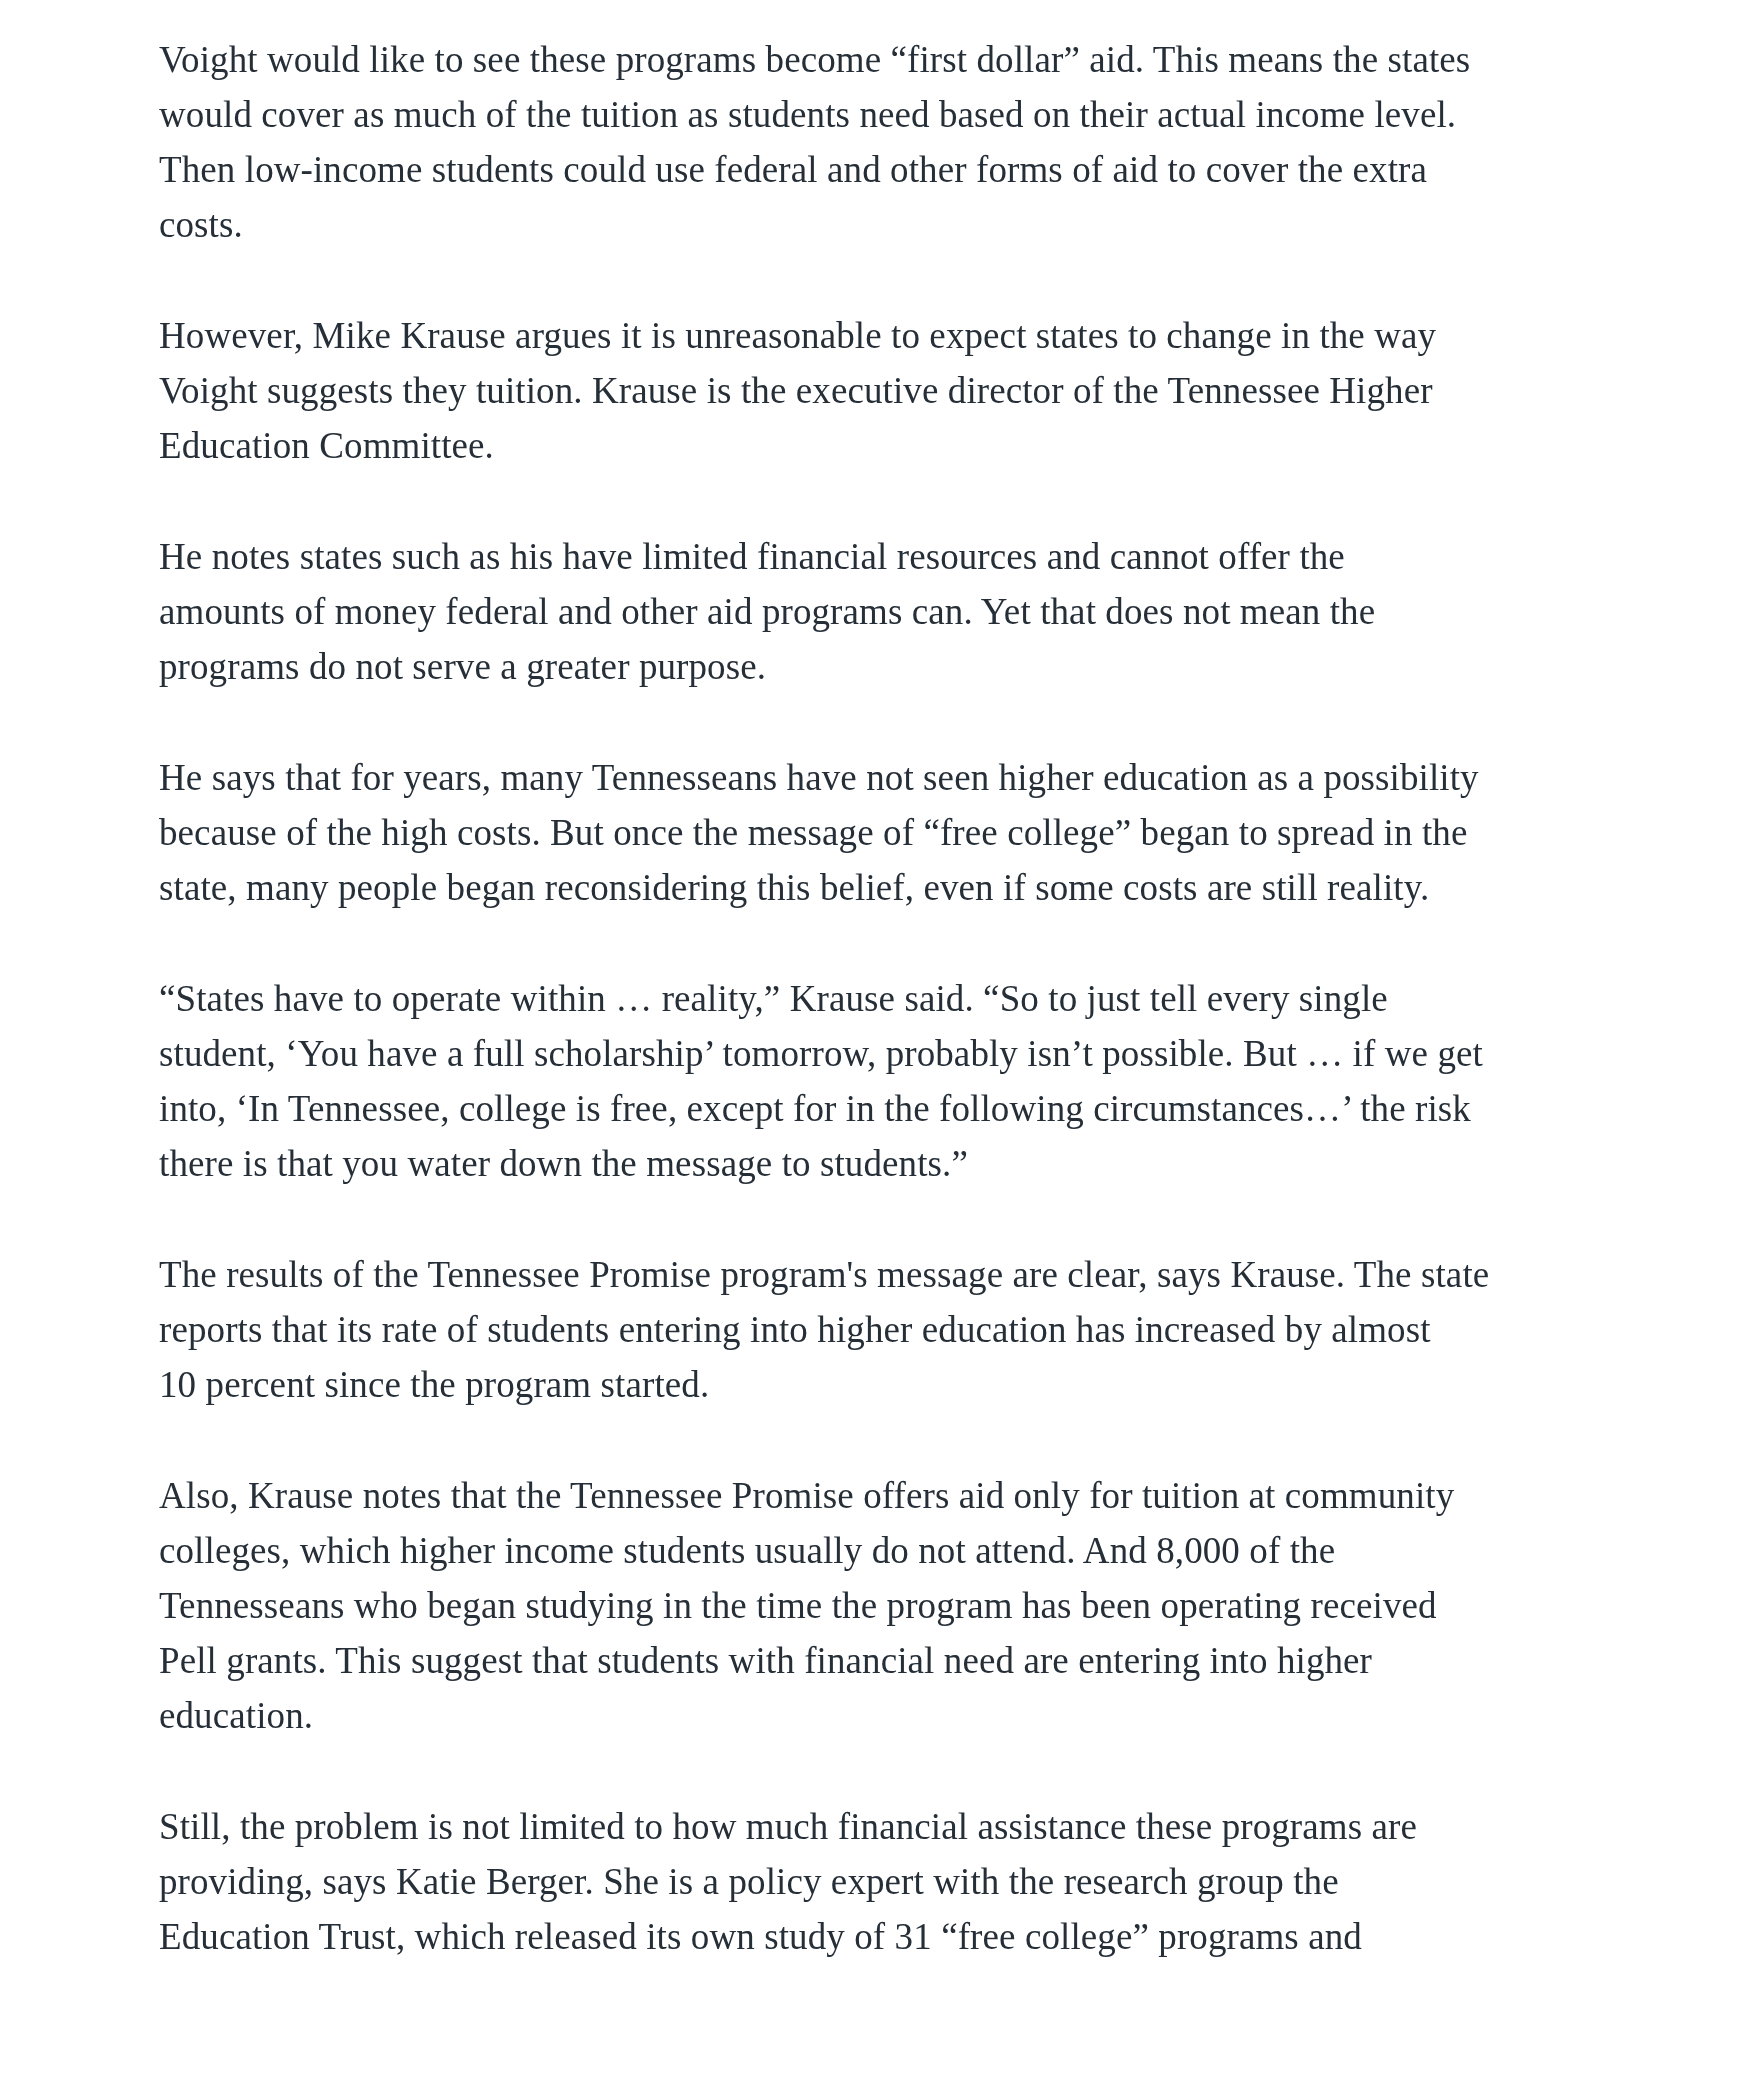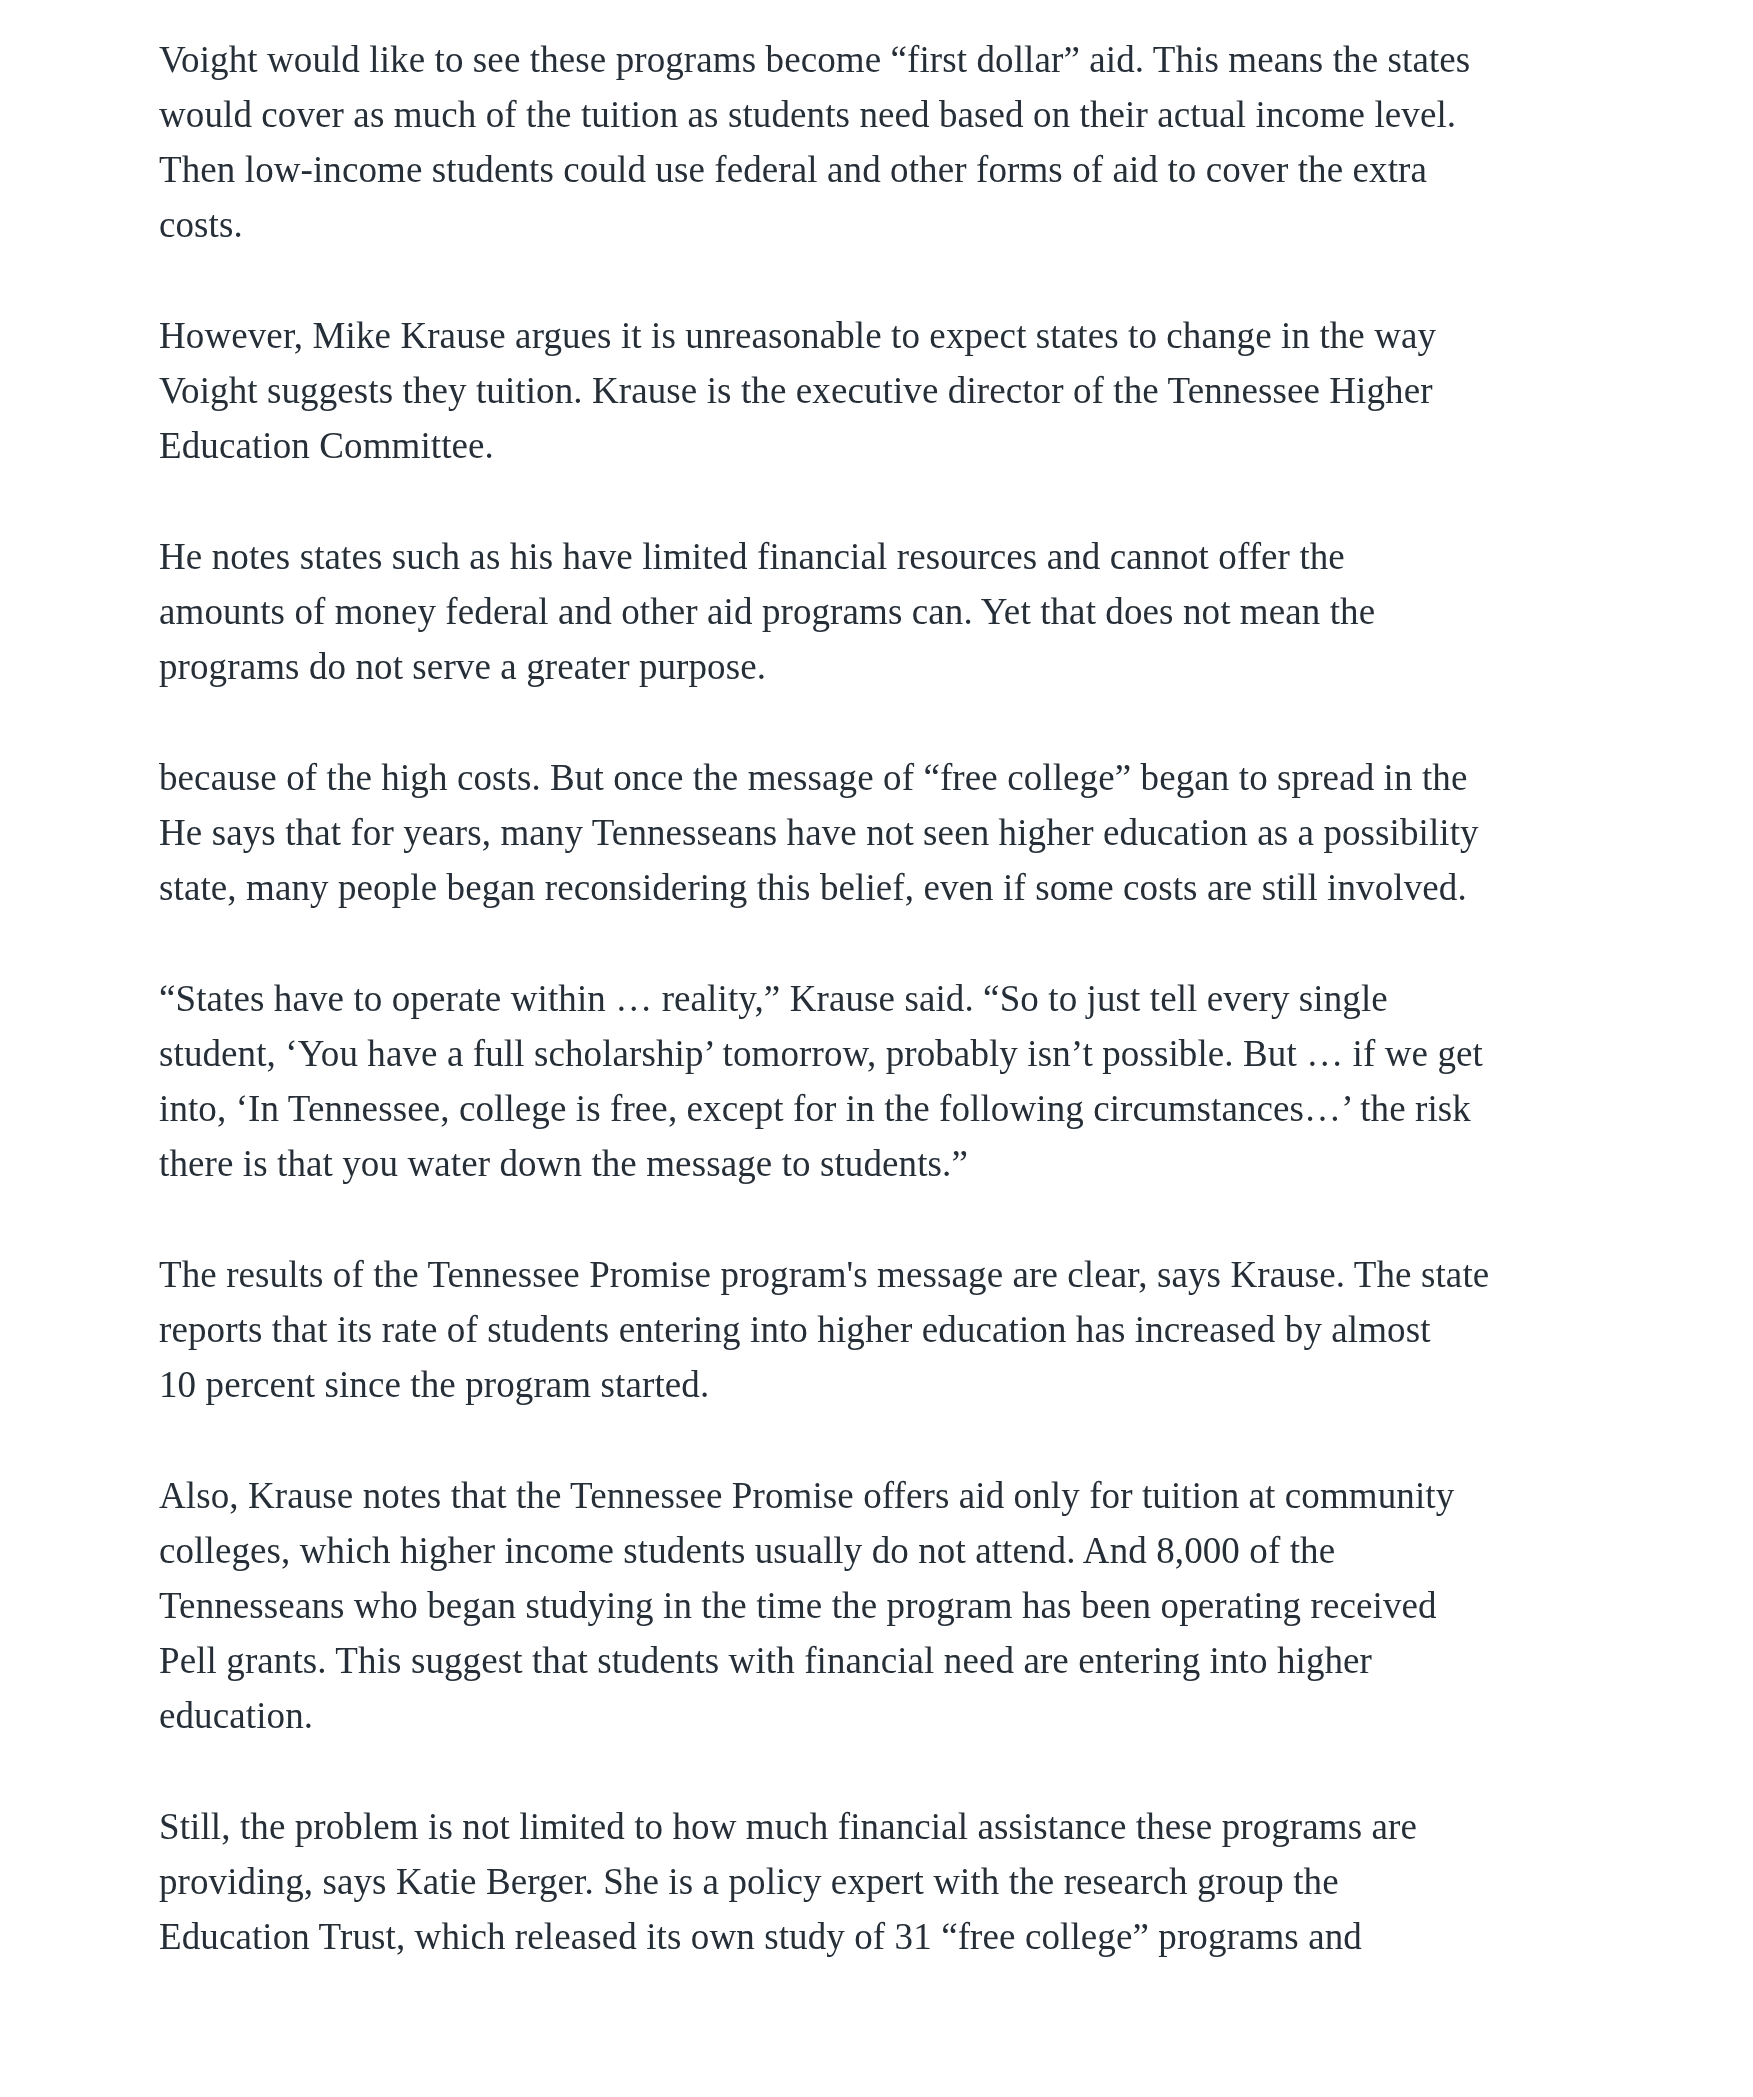--- a/index.html
+++ b/index.html
@@ -51,23 +51,23 @@
     <span class="line">However, Mike Krause argues it is unreasonable to expect states to change in the way</span>
     <span class="line">Voight suggests they tuition. Krause is the executive director of the Tennessee Higher</span>
     <span class="line">Education Committee.</span>
   </p>
   <p class="paragraph">
     <span class="line">He notes states such as his have limited financial resources and cannot offer the</span>
     <span class="line">amounts of money federal and other aid programs can. Yet that does not mean the</span>
     <span class="line">programs do not serve a greater purpose.</span>
   </p>
   <p class="paragraph">
+    <span class="line">He says that for years, many Tennesseans have not seen higher education as a possibility</span>
     <span class="line">because of the high costs. But once the message of “free college” began to spread in the</span>
-    <span class="line">He says that for years, many Tennesseans have not seen higher education as a possibility</span>
-    <span class="line">state, many people began reconsidering this belief, even if some costs are still involved.</span>
+    <span class="line">state, many people began reconsidering this belief, even if some costs are still reality.</span>
   </p>
   <p class="paragraph">
     <span class="line">“States have to operate within … reality,” Krause said. “So to just tell every single</span>
     <span class="line">student, ‘You have a full scholarship’ tomorrow, probably isn’t possible. But … if we get</span>
     <span class="line">into, ‘In Tennessee, college is free, except for in the following circumstances…’ the risk</span>
     <span class="line">there is that you water down the message to students.”</span>
   </p>
   <p class="paragraph">
     <span class="line">The results of the Tennessee Promise program's message are clear, says Krause. The state</span>
     <span class="line">reports that its rate of students entering into higher education has increased by almost</span>

